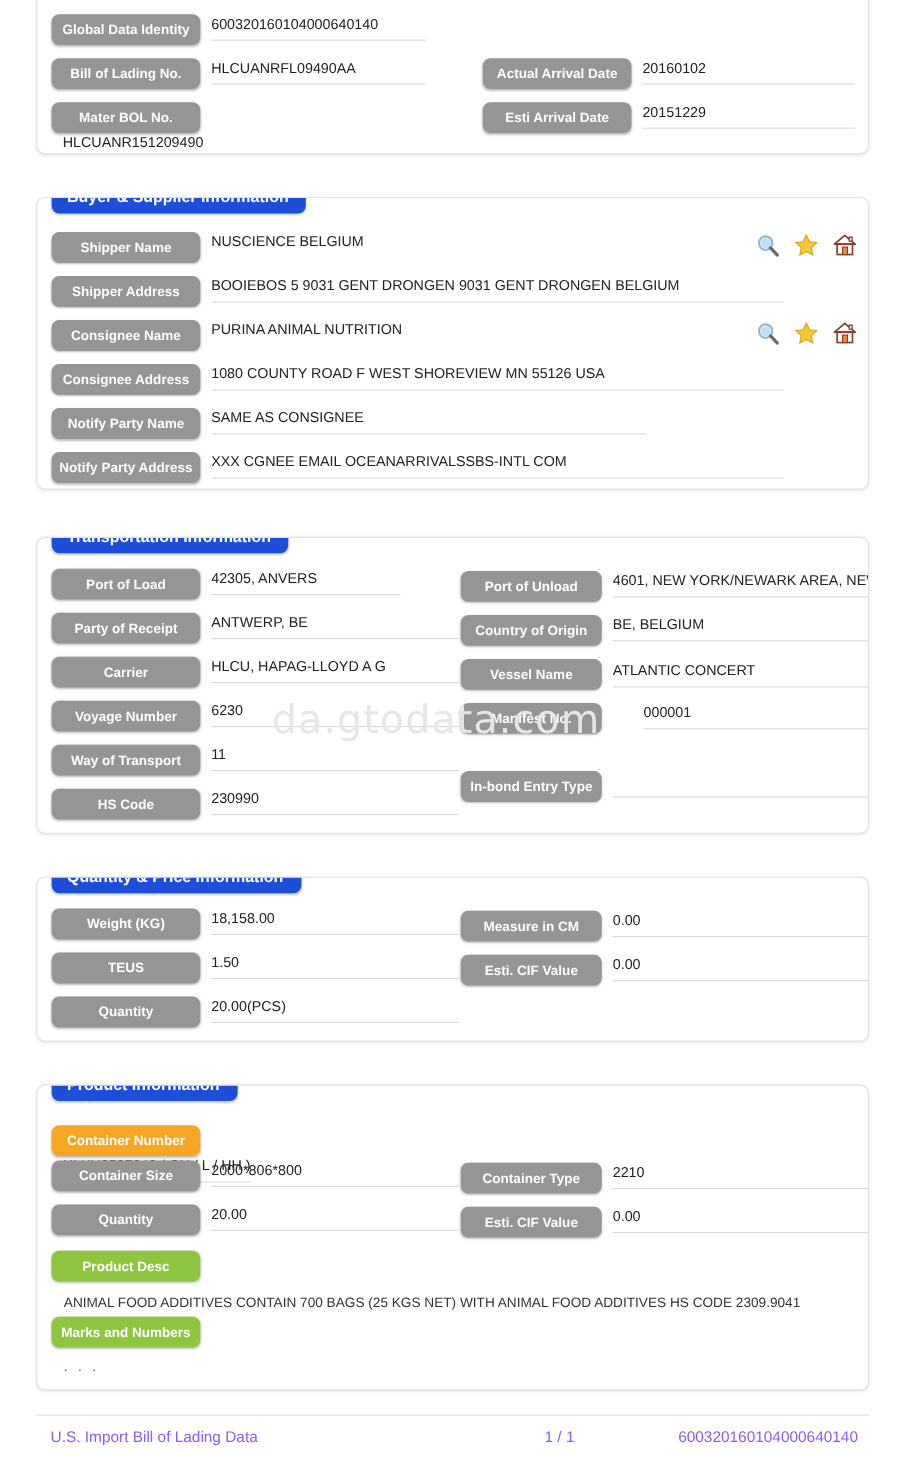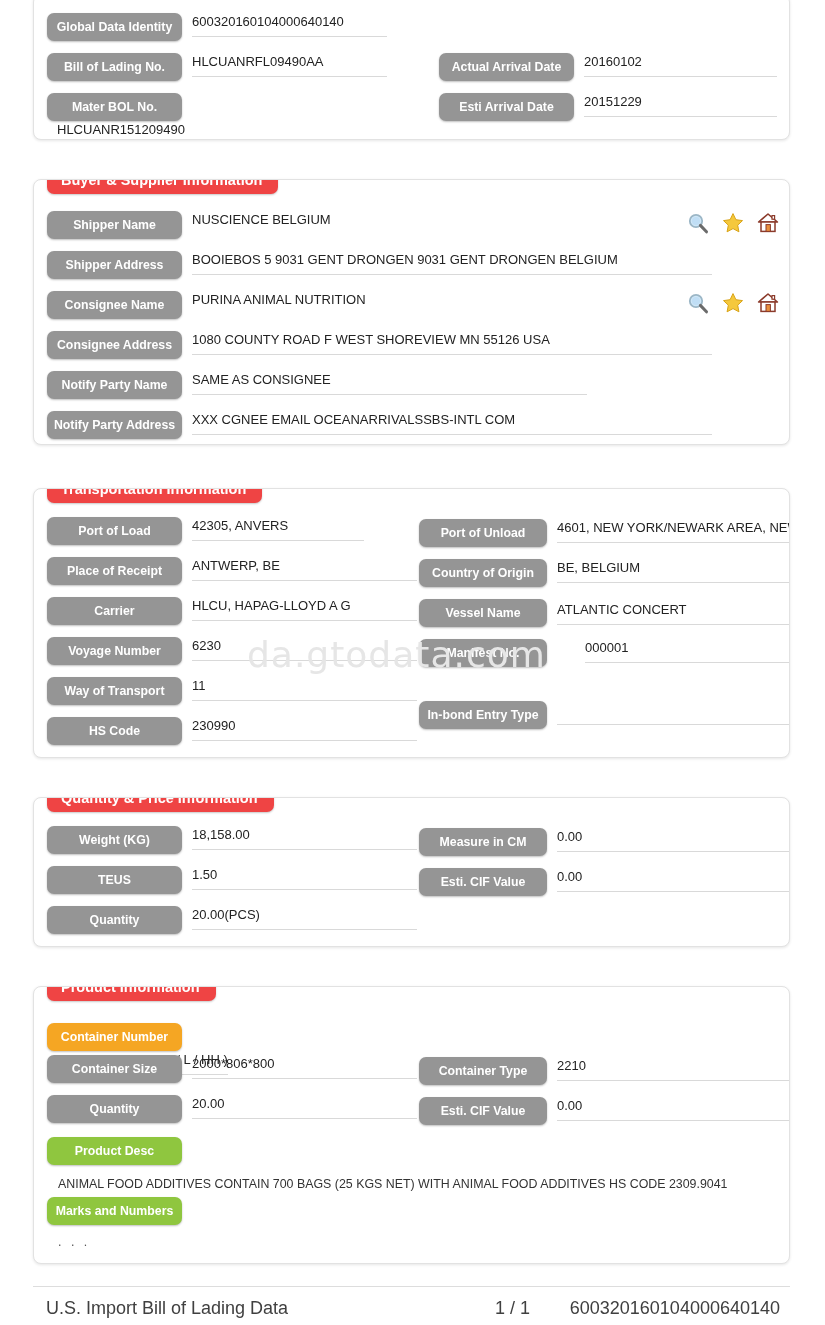--- a/index.html
+++ b/index.html
@@ -37,21 +37,21 @@
     overflow: hidden;
   }
 
   
   .sec-head {
     position: absolute;
     left: 13px;
     top: -14px;
     height: 28px;
     line-height: 28px;
-    background: #ef4444;
+    background: #1d4ed8;
     color: #ffffff;
     font-size: 14.5px;
     font-weight: bold;
     padding: 0 16px 0 14px;
     border-radius: 7px;
     box-shadow: 0 1px 2px rgba(0,0,0,0.22);
     white-space: nowrap;
     z-index: 5;
   }
 
@@ -139,22 +139,22 @@
     box-sizing: border-box;
     height: 38px;
   }
   .footer-inner {
     position: relative;
     height: 38px;
   }
   .footer-left, .footer-center, .footer-right {
     position: absolute;
     top: 11px;
-    font-size: 18px;
-    color: #404040;
+    font-size: 14px;
+    color: #8b5cf6;
     white-space: nowrap;
   }
   .footer-left   { left: 13px; }
   .footer-center { left: 462px; }
   .footer-right  { right: 10px; }
 </style>
 </head>
 <body>
 
 <div class="page">
@@ -270,21 +270,21 @@
 
   <div class="card" style="top:488px; height:270px;">
 
     <div class="sec-head">Transportation Information</div>
 
     <div class="row" style="left:13px; top:28px; width:317px;">
       <div class="pill">Port of Load</div>
       <div class="val">42305, ANVERS</div>
     </div>
     <div class="row" style="left:13px; top:68px; width:370px;">
-      <div class="pill">Place of Receipt</div>
+      <div class="pill">Party of Receipt</div>
       <div class="val">ANTWERP, BE</div>
     </div>
     <div class="row" style="left:13px; top:108px; width:370px;">
       <div class="pill">Carrier</div>
       <div class="val">HLCU, HAPAG-LLOYD A G</div>
     </div>
     <div class="row" style="left:13px; top:148px; width:370px;">
       <div class="pill">Voyage Number</div>
       <div class="val">6230</div>
     </div>

